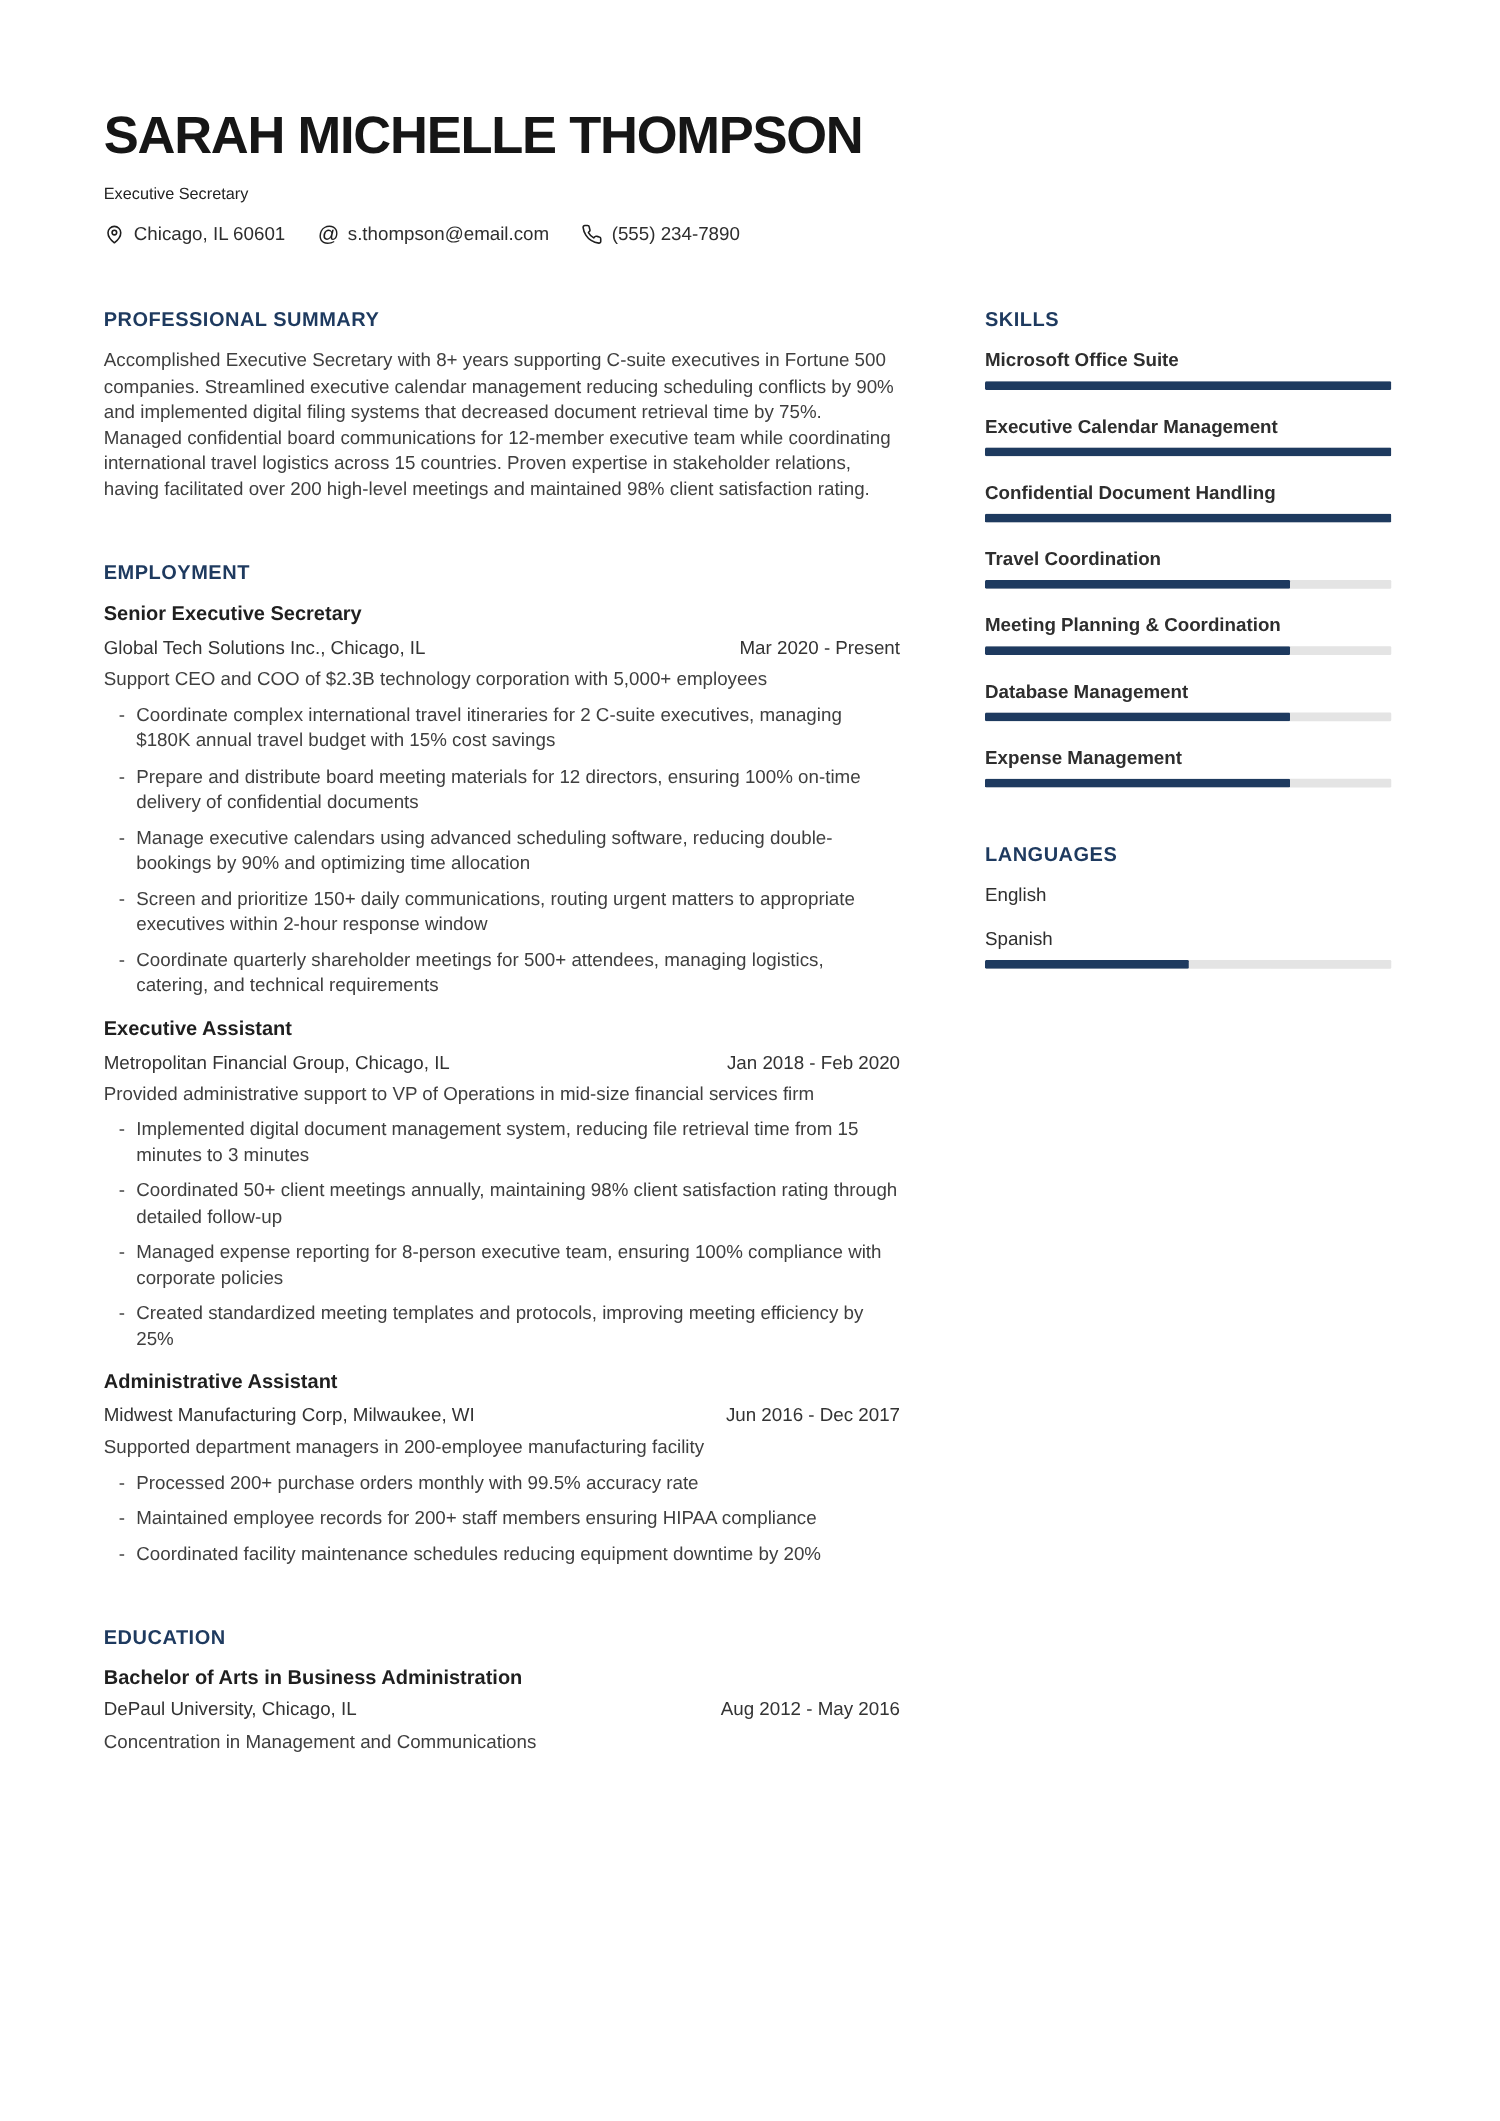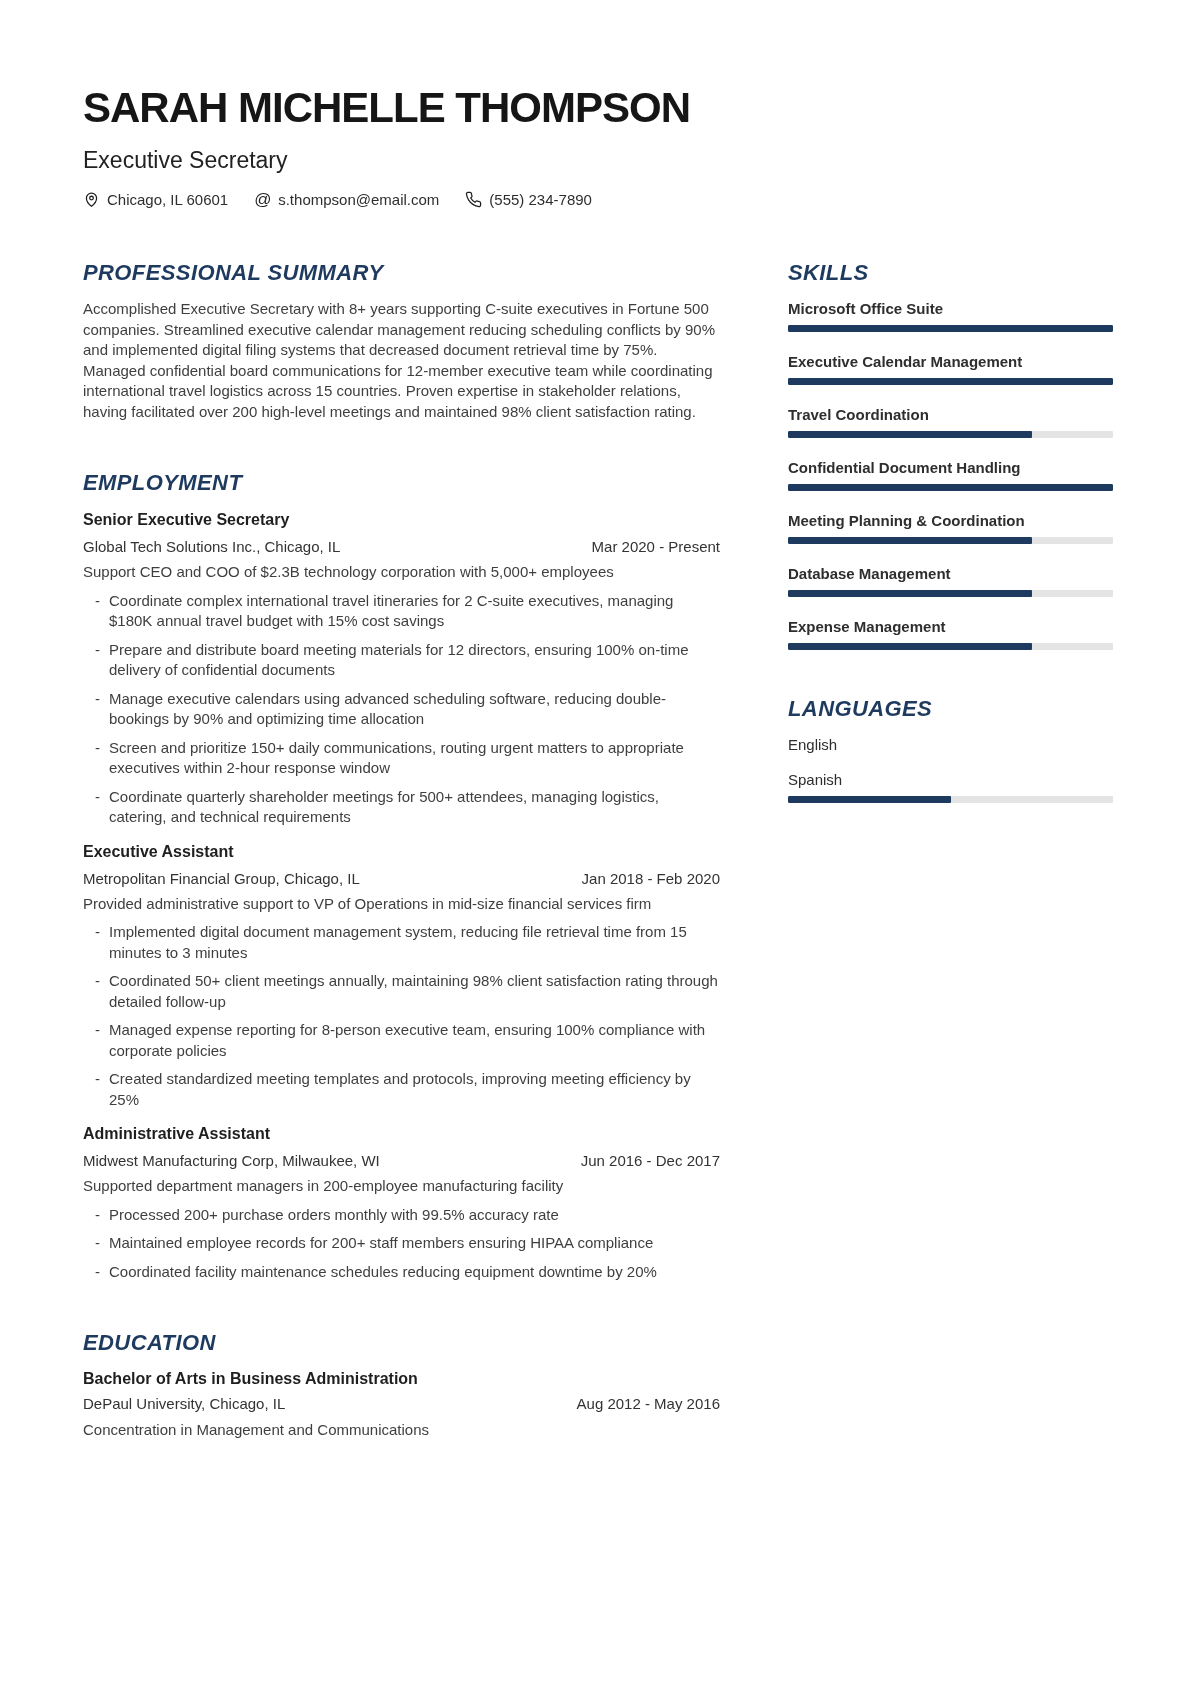--- a/index.html
+++ b/index.html
@@ -20,21 +20,21 @@
   
   .name {
     font-size: 42px;
     font-weight: 800;
     letter-spacing: -1px;
     color: #161616;
     line-height: 1.1;
   }
   .subtitle {
     margin-top: 16px;
-    font-size: 23px;
+    font-size: 13px;
     color: #222222;
   }
   .contact {
     margin-top: 17px;
     display: flex;
     align-items: center;
     gap: 26px;
     font-size: 15px;
     color: #2e2e2e;
   }
@@ -46,25 +46,24 @@
   
   .cols {
     display: flex;
     gap: 68px;
     margin-top: 52px;
   }
   .col-left  { width: 637px; flex: 0 0 637px; }
   .col-right { width: 325px; flex: 0 0 325px; }
 
   h2.sec {
-    font-size: 22px;
+    font-size: 16px;
     font-weight: 700;
     letter-spacing: 0.4px;
     color: var(--accent, #1e3a5f);
-    font-style: italic;
   }
 
   
   .summary-text {
     margin-top: 13px;
     font-size: 15px;
     line-height: 20.5px;
     color: #3f3f3f;
   }
   section.block { margin-top: 48px; }
@@ -307,30 +306,30 @@
   </div>
 
   <div class="skill">
     <div class="skill-label">Executive Calendar Management</div>
     <div class="bar-track">
       <div class="bar-fill" style="width: 100%;"></div>
     </div>
   </div>
 
   <div class="skill">
+    <div class="skill-label">Confidential Document Handling</div>
+    <div class="bar-track">
+      <div class="bar-fill" style="width: 100%;"></div>
+    </div>
+  </div>
+
+  <div class="skill">
     <div class="skill-label">Travel Coordination</div>
     <div class="bar-track">
       <div class="bar-fill" style="width: 75%;"></div>
-    </div>
-  </div>
-
-  <div class="skill">
-    <div class="skill-label">Confidential Document Handling</div>
-    <div class="bar-track">
-      <div class="bar-fill" style="width: 100%;"></div>
     </div>
   </div>
 
   <div class="skill">
     <div class="skill-label">Meeting Planning &amp; Coordination</div>
     <div class="bar-track">
       <div class="bar-fill" style="width: 75%;"></div>
     </div>
   </div>
 

